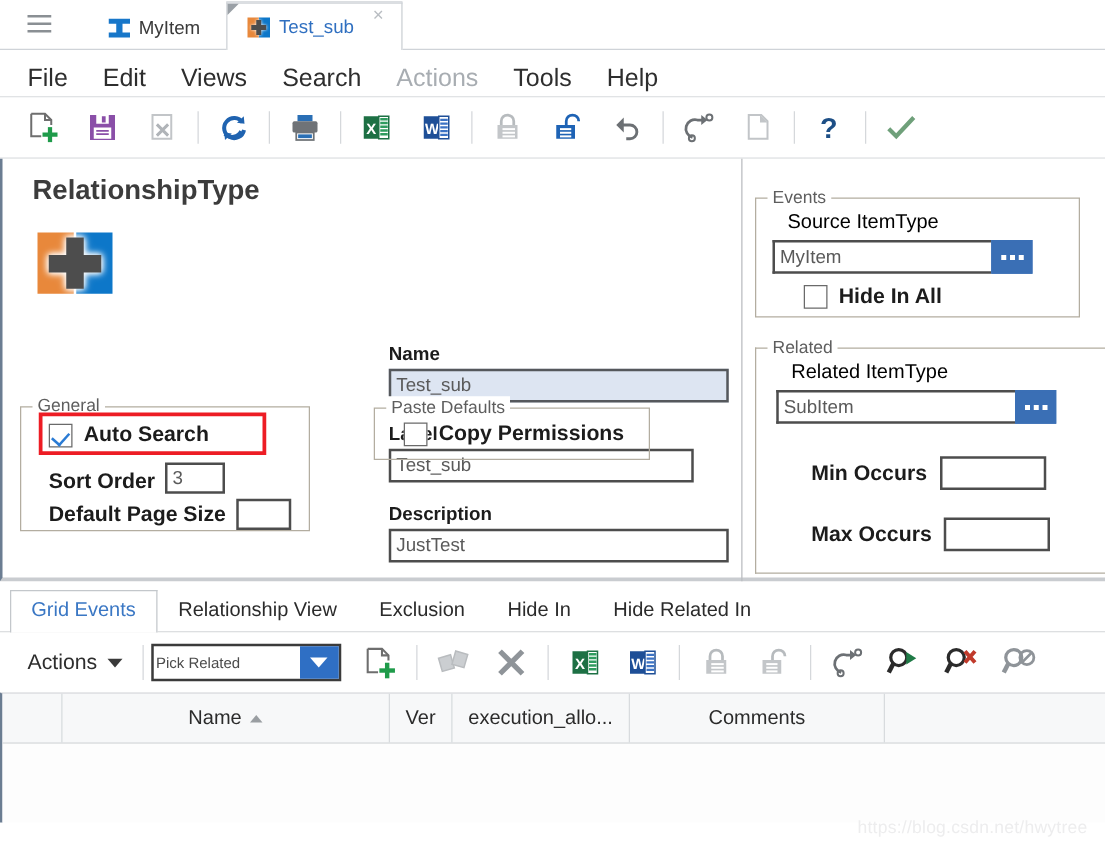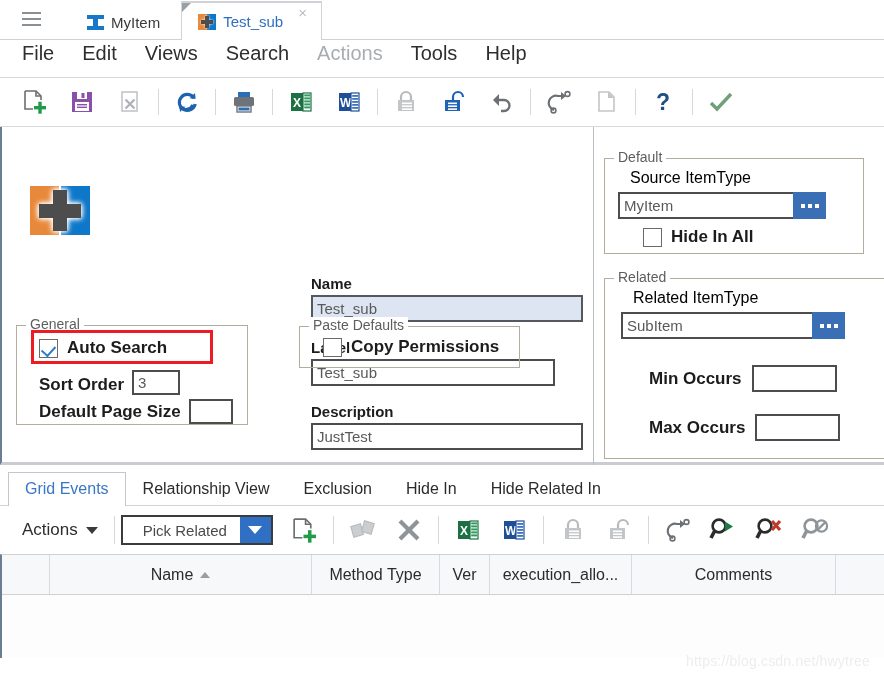--- a/index.html
+++ b/index.html
@@ -58,21 +58,21 @@
   .ico-rel i{
     position:absolute; left:3px; top:2px; width:12px; height:12px; display:block;
     background:
       linear-gradient(#4d4d4d,#4d4d4d) 0 4px/12px 4px no-repeat,
       linear-gradient(#4d4d4d,#4d4d4d) 4px 0/4px 12px no-repeat;
     filter: drop-shadow(0 0 1.2px #fff);
   }
 
   
   .menubar {
-    height:38px; display:flex; align-items:flex-start; gap:0;
+    height:38px; display:flex; align-items:flex-end; gap:0;
     border-bottom:1px solid #d7dadd; background:#fff; padding-left:8px;
   }
   .menuitem { font-size:20px; color:#2e2e2e; padding:2px 14px; cursor:pointer; }
   .menuitem.disabled { color:#a8adb2; }
 
   
   .toolbar {
     height:49px; display:flex; align-items:center; gap:0;
     border-bottom:1px solid #d7dadd; background:#fff; padding-left:10px;
   }
@@ -142,21 +142,21 @@
     border:1px solid transparent; border-bottom:none; position:relative; top:1px;
   }
   .ltab.active { color:#3a77c4; border-color:#c3c7cb; background:#fff; }
   .ltabline { height:1px; background:#d2d5d8; }
 
   
   .actbar { height:48px; display:flex; align-items:center; padding-left:12px; background:#fff; }
   .actions-btn { font-size:17px; color:#2e2e2e; display:flex; align-items:center; gap:8px; padding:0 10px; cursor:pointer;}
   .caret { width:0;height:0;border-left:6px solid transparent;border-right:6px solid transparent;border-top:7px solid #3a3a3a;}
   .combo { width:152px; height:30px; border:2px solid #3b3b3b; display:flex; align-items:center; background:#fff; }
-  .combo .cval { flex:1; font-size:15px; color:#4b4b4b; padding-left:20px; }
+  .combo .cval { flex:1; font-size:12px; color:#4b4b4b; padding-left:2px; }
   .combo .cbtn { width:31px; height:100%; background:#2f6fc4; display:flex; align-items:center; justify-content:center; }
   .combo .cbtn i { width:0;height:0;border-left:7px solid transparent;border-right:7px solid transparent;border-top:8px solid #fff; display:block;}
   .ab { width:38px; height:34px; display:flex; align-items:center; justify-content:center; cursor:pointer; margin:0 4px;}
   .absep { width:1px; height:28px; background:#d5d8db; margin:0 6px; }
 
   
   .grid { border-top:1px solid #cfd2d5; border-left:2px solid #6b7d92; }
   .ghead { height:40px; display:flex; background:#f7f8f9; border-bottom:1px solid #cfd2d5; }
   .gh {
     display:flex; align-items:center; justify-content:center;
@@ -356,20 +356,21 @@
 
     <div class="tb">
       <svg width="28" height="28" viewBox="0 0 28 28">
         <path d="M4 15l6 6L24 6" fill="none" stroke="#6fa07a" stroke-width="3.4"></path>
       </svg>
     </div>
   </div>
 
   <div class="form">
 
+    <div class="entity-title">RelationshipType</div>
     <div class="entity-icon">
         <i></i>
       </div>
 
     <div class="fld" style="left:309px; top:148px; width:272px;">
       <span class="lbl">Name</span>
       <div class="txt sel" style="width:272px;">Test_sub</div>
     </div>
 
     <div class="fld" style="left:309px; top:212px; width:244px;">
@@ -407,21 +408,21 @@
       <span class="cap">Paste Defaults</span>
       <div class="cbrow" style="position:absolute; left:23px; top:10px;">
         <span class="cbx"></span>
         <span class="cblabel">Copy Permissions</span>
       </div>
     </div>
 
     <div class="vline" style="left:591px; top:0px; height:338px;"></div>
 
     <div class="grp" style="left:602px; top:31px; width:260px; height:96px;">
-      <span class="cap">Default</span>
+      <span class="cap">Events</span>
 
       <span class="lbl" style="position:absolute; left:25px; top:10px;">Source ItemType</span>
 
       <div class="picker" style="position:absolute; left:13px; top:33px; width:208px;">
         <div class="txt">MyItem</div>
         <div class="dots">
             <span>
               <i></i>
               <i></i>
               <i></i>
@@ -610,21 +611,20 @@
     </div>
   </div>
 
   <div class="grid">
     <div class="ghead">
       <div class="gh" style="width:48px;"></div>
       <div class="gh" style="width:262px;">
         <span>Name</span>
         <span class="sortarw"></span>
       </div>
-      <div class="gh" style="width:128px;">Method Type</div>
       <div class="gh" style="width:50px;">Ver</div>
       <div class="gh" style="width:142px;">execution_allo...</div>
       <div class="gh" style="width:204px;">Comments</div>
       <div class="gh" style="flex:1; border-right:none;"></div>
     </div>
     <div class="gbody"></div>
   </div>
 
   <div class="watermark">https://blog.csdn.net/hwytree</div>
 </div>

